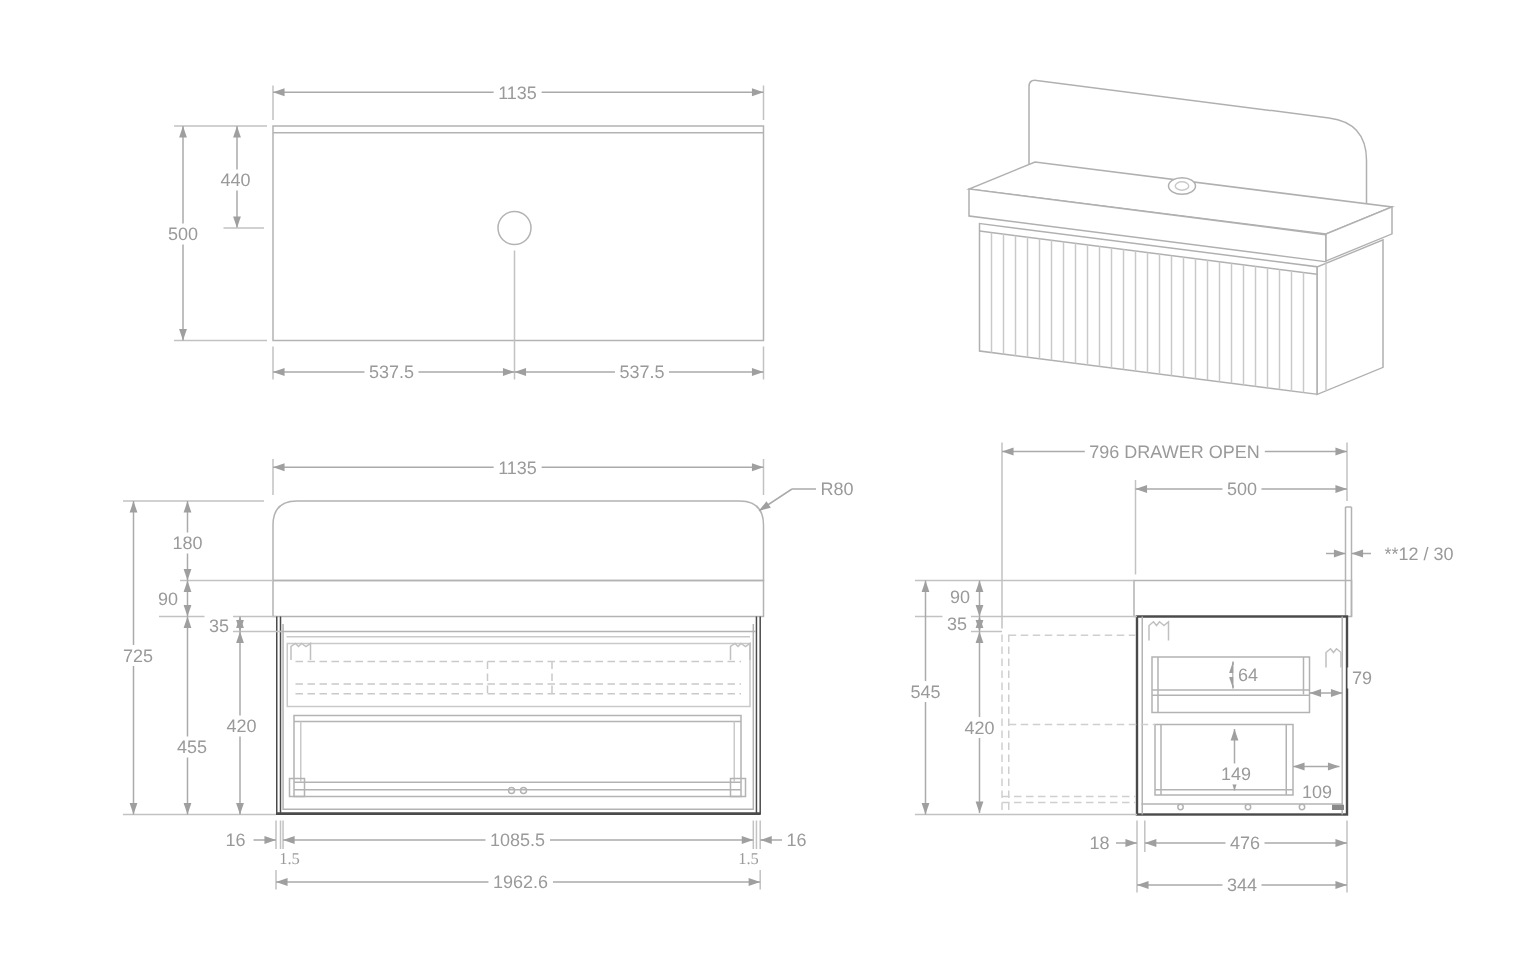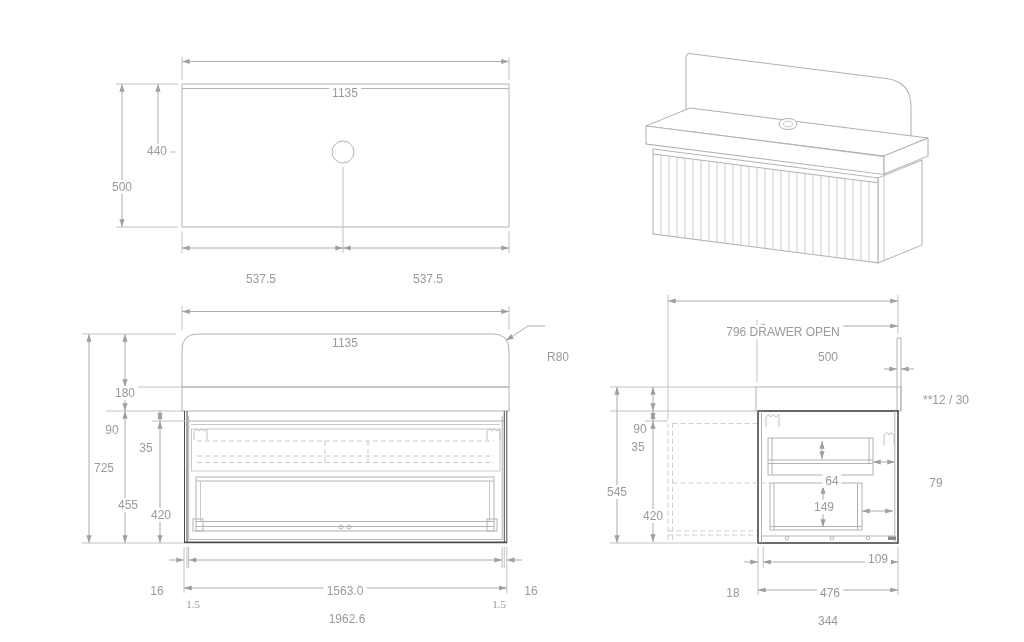--- a/index.html
+++ b/index.html
@@ -1,20 +1,20 @@
 <!DOCTYPE html>
 <html><head>
 <meta charset="utf-8">
 <style>
   html,body{margin:0;padding:0;background:#fff;}
   #stage{position:relative;width:1024px;height:642px;background:#fff;overflow:hidden;
          font-family:"Liberation Sans",sans-serif;}
   #drawing{position:absolute;left:0;top:0;}
   .dim{position:absolute;transform:translate(-50%,-50%);font-size:12px;color:#9a9a9a;
-       background:#fff;padding:0 3px;white-space:nowrap;line-height:14px;margin-top:31px;}
+       background:#fff;padding:0 3px;white-space:nowrap;line-height:14px;}
   .dim.small{font-size:11px;font-family:Liberation Serif, serif;}
 </style>
 </head>
 <body>
 <div id="stage">
 
 <svg id="drawing" width="1024" height="642" viewBox="0 0 1024 642">
   <defs>
     <marker id="ah" markerWidth="9" markerHeight="7" refX="8.2" refY="3" orient="auto-start-reverse" markerUnits="userSpaceOnUse">
       <path d="M0.5,0.4 L8.2,3 L0.5,5.6 Z" fill="#9f9f9f"></path>
@@ -236,39 +236,39 @@
 <div class="dim" style="left:345px;top:61.5px">1135</div>
 <div class="dim" style="left:122px;top:156px">500</div>
 <div class="dim" style="left:157px;top:120px">440</div>
 <div class="dim" style="left:261px;top:248px">537.5</div>
 <div class="dim" style="left:428px;top:248px">537.5</div>
 
 <div class="dim" style="left:345px;top:311.5px">1135</div>
 <div class="dim" style="left:558px;top:326px">R80</div>
 <div class="dim" style="left:125px;top:362px">180</div>
 <div class="dim" style="left:112px;top:399px">90</div>
-<div class="dim" style="left:104px;top:437px">725</div>
+<div class="dim" style="left:92px;top:437px">725</div>
 <div class="dim" style="left:146px;top:417px">35</div>
-<div class="dim" style="left:128px;top:474px">455</div>
+<div class="dim" style="left:128px;top:498px">455</div>
 <div class="dim" style="left:161px;top:484px">420</div>
 <div class="dim" style="left:157px;top:560px">16</div>
 <div class="dim small" style="left:193px;top:573px">1.5</div>
-<div class="dim" style="left:345px;top:560px">1563.0</div>
+<div class="dim" style="left:345px;top:560px">1085.5</div>
 <div class="dim small" style="left:499px;top:573px">1.5</div>
 <div class="dim" style="left:531px;top:560px">16</div>
 <div class="dim" style="left:347px;top:588px">1962.6</div>
 
 <div class="dim" style="left:783px;top:301px">796 DRAWER OPEN</div>
 <div class="dim" style="left:828px;top:326px">500</div>
 <div class="dim" style="left:946px;top:369px">**12 / 30</div>
 <div class="dim" style="left:640px;top:398px">90</div>
 <div class="dim" style="left:638px;top:416px">35</div>
 <div class="dim" style="left:617px;top:461px">545</div>
 <div class="dim" style="left:653px;top:485px">420</div>
 <div class="dim" style="left:832px;top:450px">64</div>
-<div class="dim" style="left:936px;top:452px">79</div>
-<div class="dim" style="left:824px;top:476px">149</div>
+<div class="dim" style="left:908px;top:452px">79</div>
+<div class="dim" style="left:824px;top:516px">149</div>
 <div class="dim" style="left:878px;top:528px">109</div>
 <div class="dim" style="left:733px;top:562px">18</div>
 <div class="dim" style="left:830px;top:562px">476</div>
 <div class="dim" style="left:828px;top:590px">344</div>
 
 </div>
 
 </body></html>

